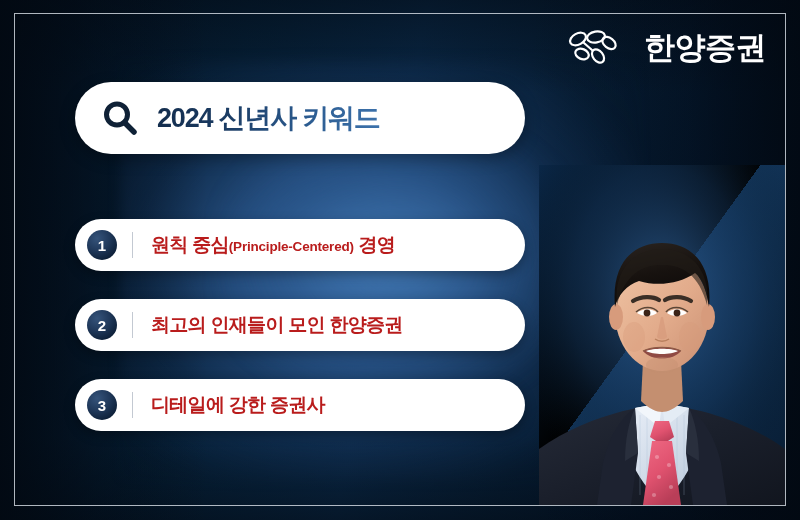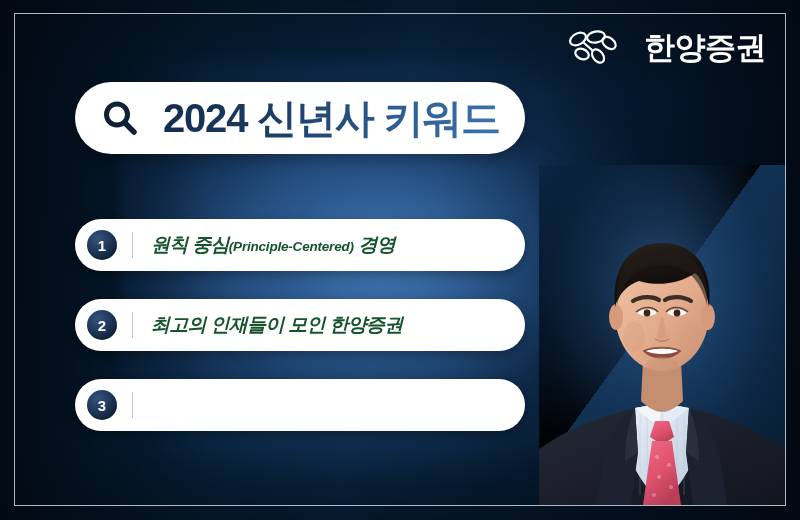--- a/index.html
+++ b/index.html
@@ -92,22 +92,22 @@
     align-items: center;
     box-shadow: 0 5px 16px rgba(0,0,0,0.30);
   }
   .search-icon {
     margin-left: 26px;
     width: 38px;
     height: 38px;
     flex: none;
   }
   .title-text {
-    margin-left: 24px;
-    font-size: 40px;
+    margin-left: 18px;
+    font-size: 27px;
     font-weight: 800;
     letter-spacing: -1.2px;
     white-space: nowrap;
     background: linear-gradient(95deg, #132d4d 0%, #1b3c64 32%, #2c5c91 68%, #3d72ab 100%);
     -webkit-background-clip: text;
     background-clip: text;
     color: transparent;
     -webkit-text-fill-color: transparent;
   }
 
@@ -147,24 +147,23 @@
     width: 1px;
     height: 26px;
     background: #c3c9d2;
     margin-left: 15px;
     flex: none;
   }
   .row-text {
     margin-left: 18px;
     font-size: 19px;
     font-weight: 700;
-    color: #14532d;
+    color: #b91c1c;
     letter-spacing: -0.7px;
     white-space: nowrap;
-    font-style: italic;
   }
   .row-text .sub {
     font-size: 13.5px;
     font-weight: 600;
     letter-spacing: -0.2px;
   }
 
   
   .portrait {
     position: absolute;
@@ -323,19 +322,20 @@
 
     <div class="row">
       <div class="badge">2</div>
       <div class="divider"></div>
       <div class="row-text"><span>최고의 인재들이 모인 한양증권</span><span class="sub"></span><span></span></div>
     </div>
 
     <div class="row">
       <div class="badge">3</div>
       <div class="divider"></div>
+      <div class="row-text"><span>디테일에 강한 증권사</span><span class="sub"></span><span></span></div>
     </div>
 
   </div>
 
   <div class="frame"></div>
 
 </div>
 
 </body></html>

